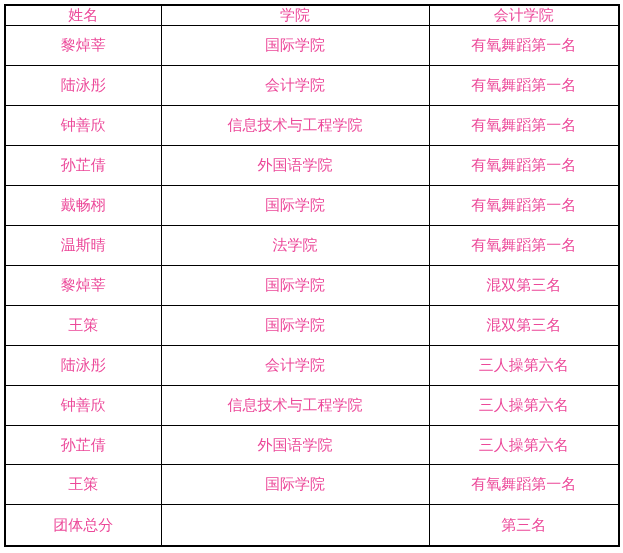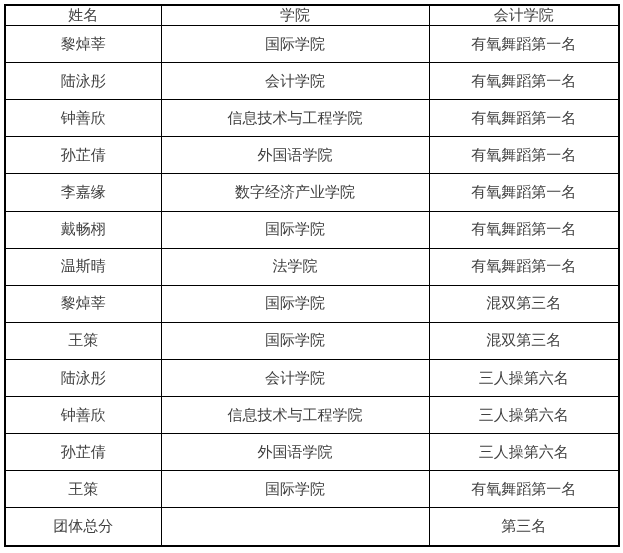--- a/index.html
+++ b/index.html
@@ -6,21 +6,21 @@
     margin: 0;
     padding: 0;
     background: #ffffff;
   }
   .page {
     position: relative;
     width: 509px;
     height: 553px;
     background: #ffffff;
     font-family: "DejaVu Sans", "Liberation Sans", sans-serif;
-    color: #404040;
+    color: #ec4899;
   }
   table.awards {
     position: absolute;
     left: 4px;
     top: 4px;
     width: 614px;
     height: 543px;
     border-collapse: collapse;
     table-layout: fixed;
     border: 2px solid #000000;
@@ -76,25 +76,20 @@
     <td>有氧舞蹈第一名</td>
   </tr>
 
 
   <tr>
     <td>孙芷倩</td>
     <td>外国语学院</td>
     <td>有氧舞蹈第一名</td>
   </tr>
 
-  <tr>
-    <td>李嘉缘</td>
-    <td>数字经济产业学院</td>
-    <td>有氧舞蹈第一名</td>
-  </tr>
 
   <tr>
     <td>戴畅栩</td>
     <td>国际学院</td>
     <td>有氧舞蹈第一名</td>
   </tr>
 
   <tr>
     <td>温斯晴</td>
     <td>法学院</td>

